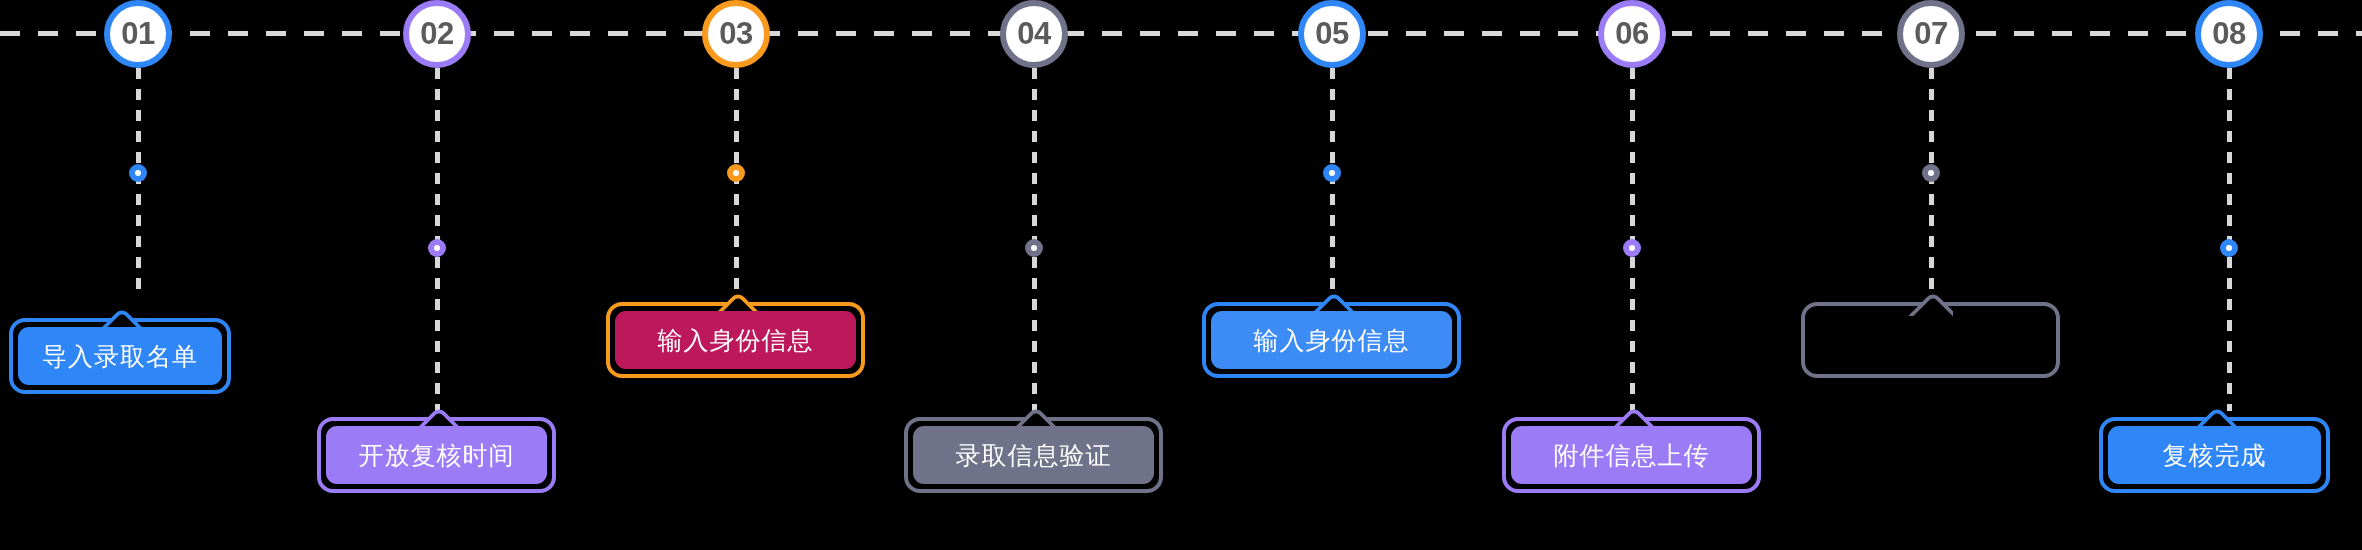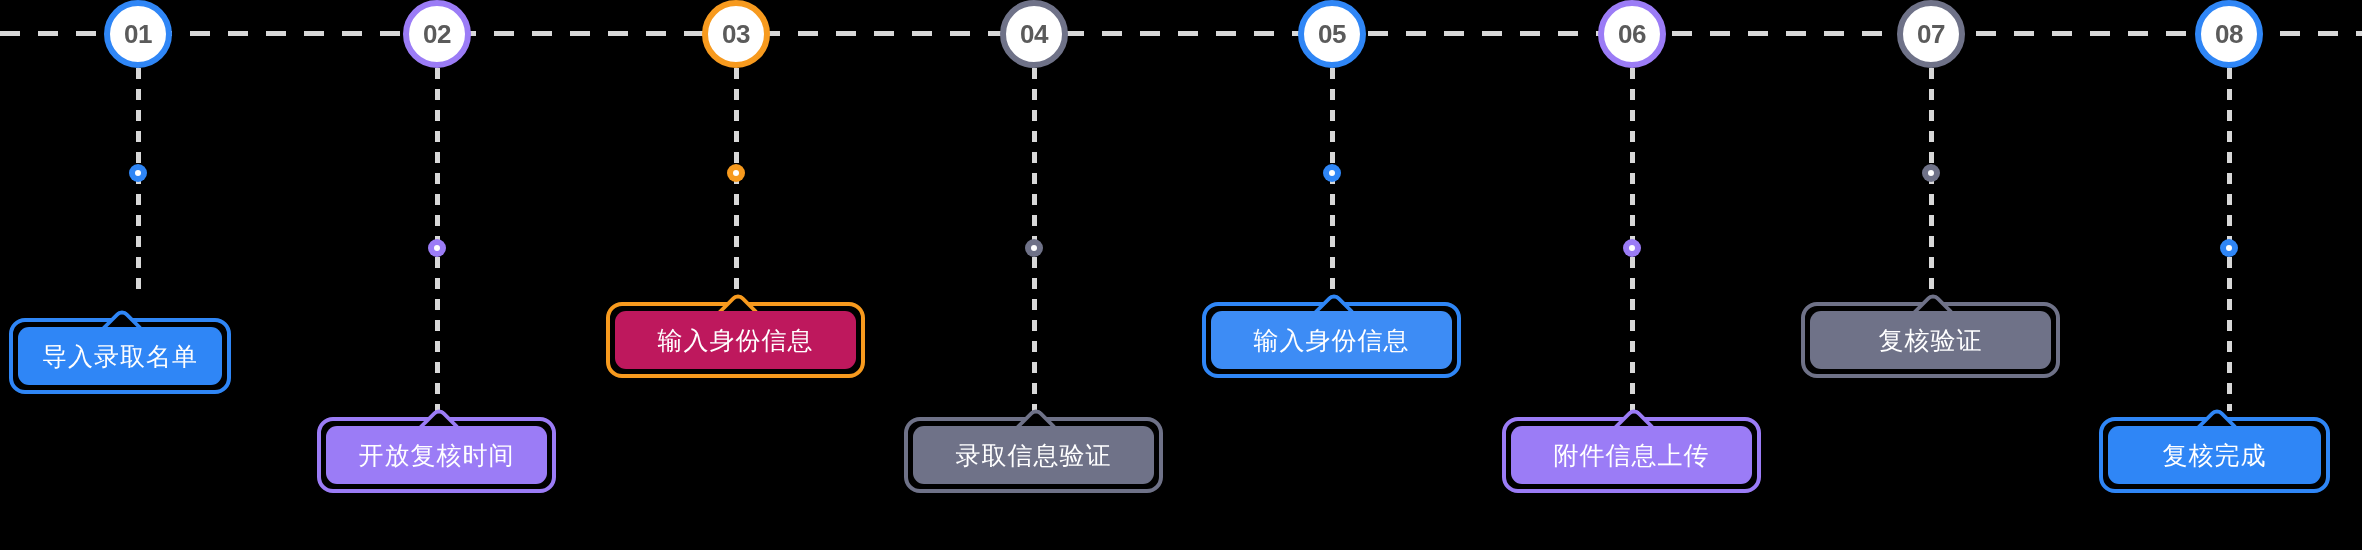--- a/index.html
+++ b/index.html
@@ -10,21 +10,21 @@
 
   
   .rail{position:absolute;left:0;top:31px;width:2362px;height:5px;
         background-image:repeating-linear-gradient(to right,
            #d8d8d8 0px,#d8d8d8 20px,transparent 20px,transparent 38px);}
 
   
   .node{position:absolute;top:0;width:68px;height:68px;border-radius:50%;
         background:#ffffff;box-sizing:border-box;border:6px solid #2f86f6;
         display:flex;align-items:center;justify-content:center;
-        font-size:26px;font-weight:bold;color:#5b5b5b;letter-spacing:-0.5px;
+        font-size:31px;font-weight:bold;color:#5b5b5b;letter-spacing:-0.5px;
         z-index:6;}
 
   
   .drop{position:absolute;width:5px;z-index:2;
         background-image:repeating-linear-gradient(to bottom,
            #d8d8d8 0px,#d8d8d8 11px,transparent 11px,transparent 21px);}
 
   
   .middot{position:absolute;width:18px;height:18px;border-radius:50%;
           background:#2f86f6;display:flex;align-items:center;justify-content:center;z-index:5;}
@@ -124,21 +124,20 @@
       <div class="drop" style="left: 1929px; top: 68px; height: 228px;"></div>
       <div class="node" style="left: 1897px; border-color: rgb(111, 114, 136);">07</div>
       <div class="middot" style="left: 1922px; top: 164px; background: rgb(111, 114, 136);">
         <i></i>
       </div>
       <div class="card" style="left: 1801px; top: 290px; width: 259px; height: 90px;">
         <div class="outline" style="border-color: rgb(111, 114, 136);"></div>
         <div class="notch n6">
           <style>.n6::before{border-color:#6f7288!important;}</style>
         </div>
-        <div class="inner" style="background: rgb(111, 114, 136);">复核验证</div>
       </div>
       <div class="drop" style="left: 2227px; top: 68px; height: 343px;"></div>
       <div class="node" style="left: 2195px; border-color: rgb(47, 134, 246);">08</div>
       <div class="middot" style="left: 2220px; top: 239px; background: rgb(47, 134, 246);">
         <i></i>
       </div>
       <div class="card" style="left: 2099px; top: 405px; width: 231px; height: 90px;">
         <div class="outline" style="border-color: rgb(47, 134, 246);"></div>
         <div class="notch n7">
           <style>.n7::before{border-color:#2f86f6!important;}</style>

